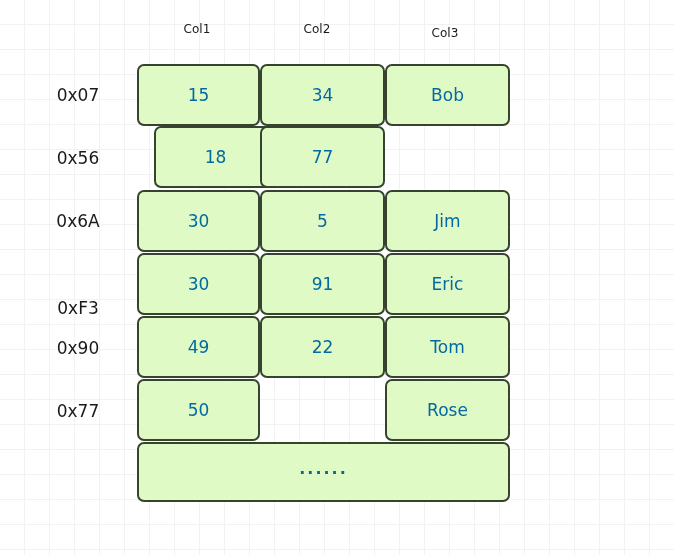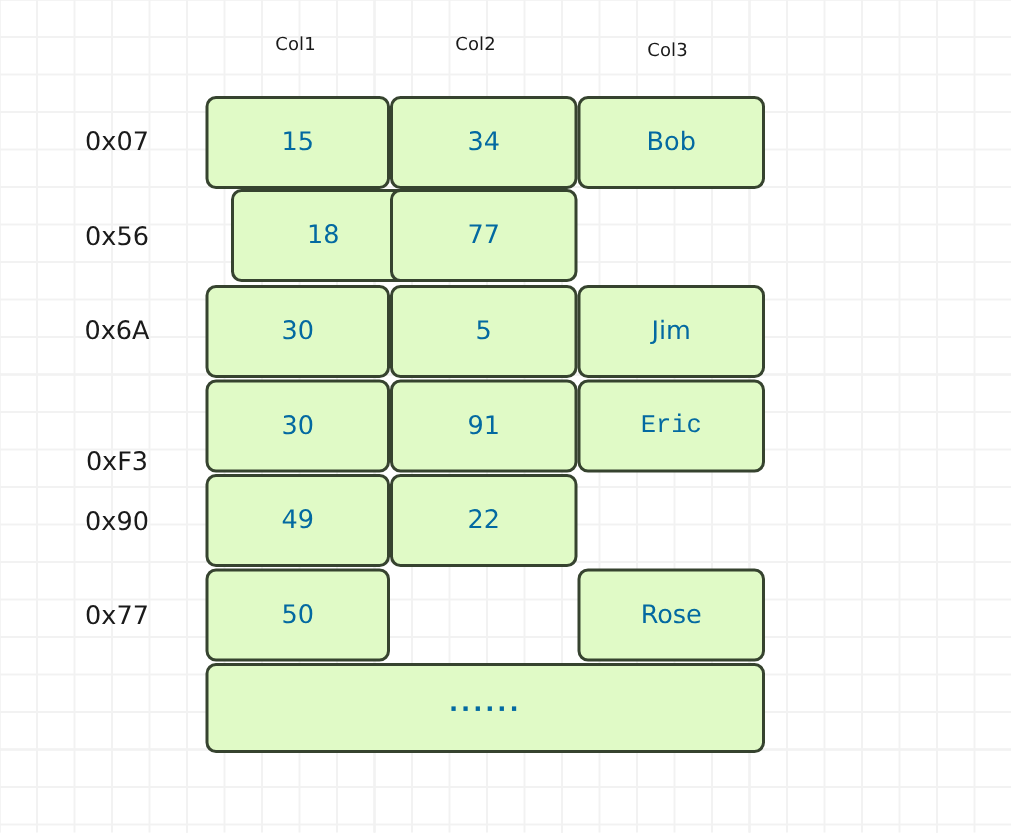--- a/index.html
+++ b/index.html
@@ -96,23 +96,24 @@
 
   <div class="cell" style="left:154px; top:126px; width:123px; height:62px;">18</div>
   <div class="cell" style="left:260px; top:126px; width:125px; height:62px;">77</div>
 
   <div class="cell" style="left:137px; top:190px; width:123px; height:62px;">30</div>
   <div class="cell" style="left:260px; top:190px; width:125px; height:62px;">5</div>
   <div class="cell" style="left:385px; top:190px; width:125px; height:62px;">Jim</div>
 
   <div class="cell" style="left:137px; top:253px; width:123px; height:62px;">30</div>
   <div class="cell" style="left:260px; top:253px; width:125px; height:62px;">91</div>
-  <div class="cell" style="left:385px; top:253px; width:125px; height:62px;font-family:Liberation Mono, monospace;">Eric</div>
+  <div class="cell" style="left:385px; top:253px; width:125px; height:62px;">Eric</div>
 
   <div class="cell" style="left:137px; top:316px; width:123px; height:62px;">49</div>
   <div class="cell" style="left:260px; top:316px; width:125px; height:62px;">22</div>
+  <div class="cell" style="left:385px; top:316px; width:125px; height:62px;">Tom</div>
 
   <div class="cell" style="left:137px; top:379px; width:123px; height:62px;">50</div>
   <div class="cell" style="left:385px; top:379px; width:125px; height:62px;">Rose</div>
 
   <div class="cell ellipsis-cell" style="left:137px; top:442px; width:373px; height:60px;">······</div>
 
 </div>
 
 </body></html>

